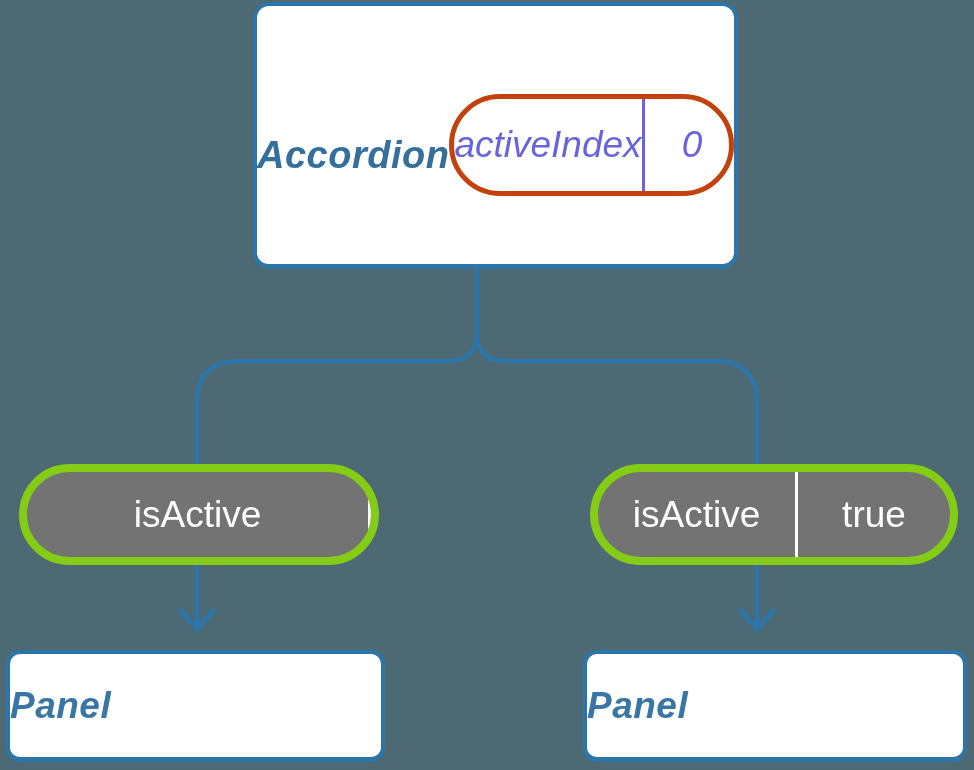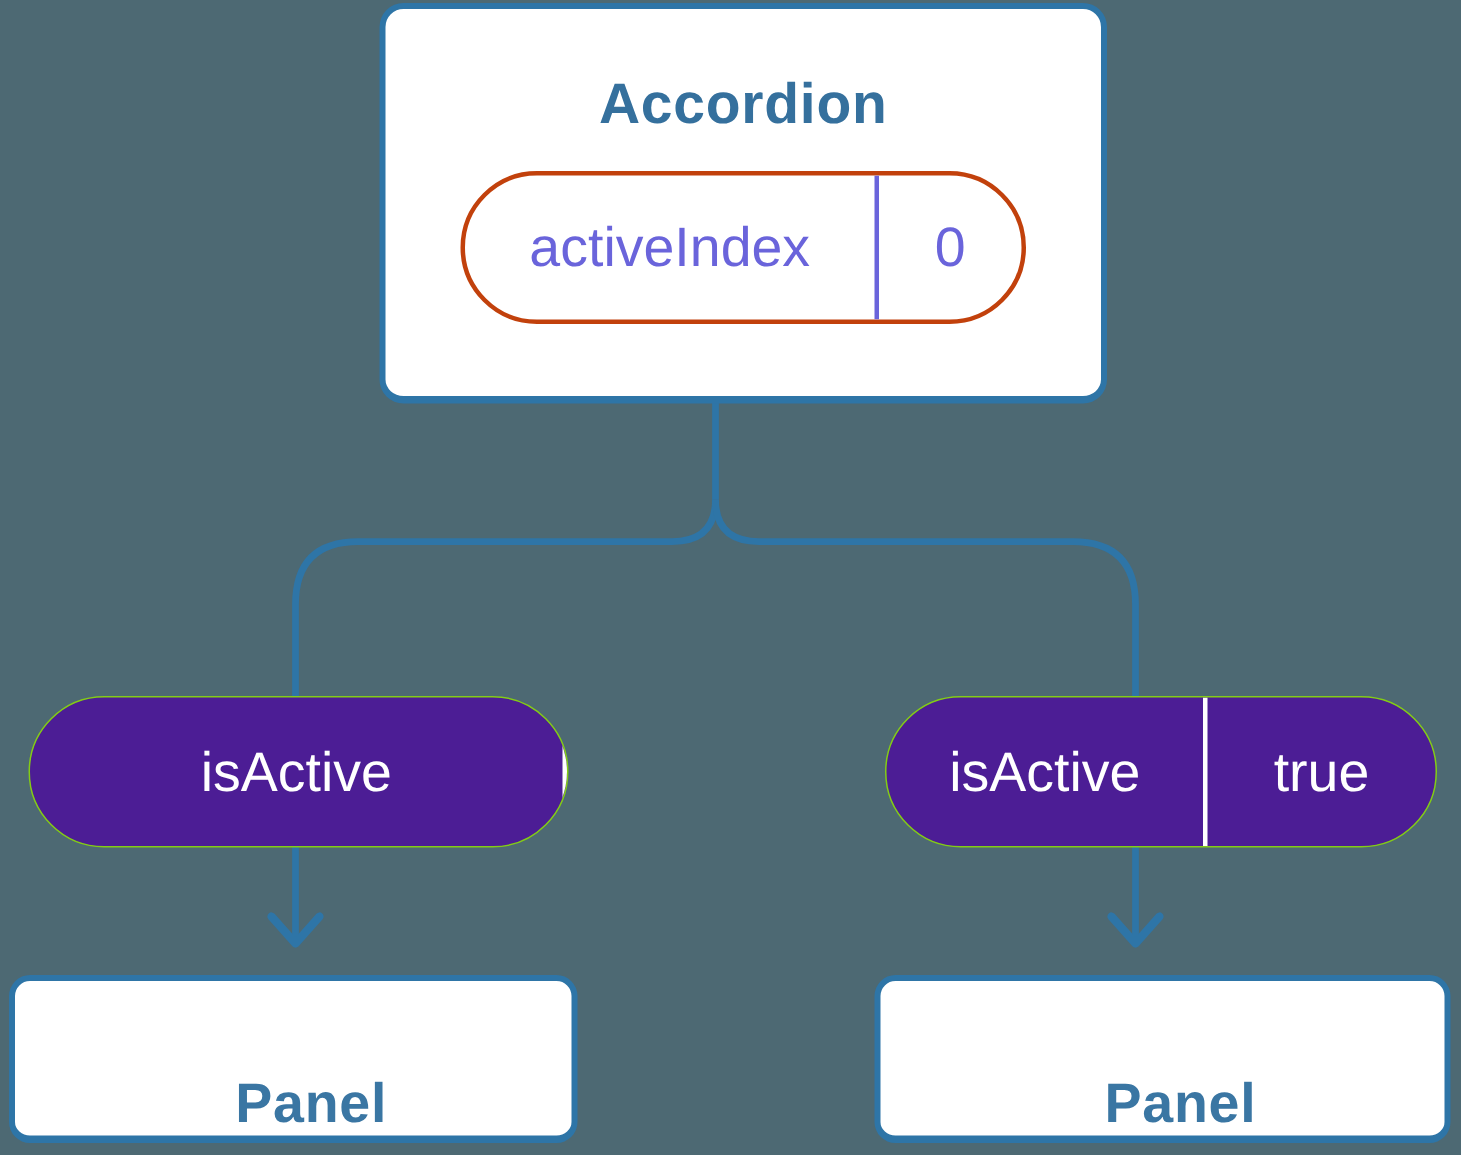--- a/index.html
+++ b/index.html
@@ -23,33 +23,33 @@
   
   .card {
     position: absolute;
     background: #ffffff;
     border: 4px solid #2e75a7;
     border-bottom-width: 5px;
     border-radius: 16px;
     box-sizing: border-box;
     z-index: 2;
     display: flex;
-    flex-direction: column;
+    flex-direction: row;
     align-items: center;
+    font-style: italic;
   }
   .card.root {
     left: 253px;
     top: 2px;
     width: 485px;
     height: 267px;
   }
   .card.panel {
     border-radius: 14px;
-    justify-content: flex-end;
-    padding-left: 24px;
+    justify-content: flex-start;
   }
   .card.panel.left  { left: 6px;   top: 650px; width: 379px; height: 112px; }
   .card.panel.right { left: 583px; top: 650px; width: 384px; height: 112px; }
   .card-title {
     margin-top: 40px;
     font-size: 38px;
     font-weight: 600;
     color: #35709d;
     line-height: 48px;
     letter-spacing: 0.5px;
@@ -75,31 +75,31 @@
     justify-content: center;
     font-size: 37px;
   }
   .pill .cell.name { flex: 1 1 auto; }
   .pill .divider { flex: 0 0 3px; }
   
   .pill.outline {
     margin-top: 20px;
     width: 377px;
     height: 102px;
-    border: 3px solid #c2410c;
+    border: 5px solid #c2410c;
     background: #ffffff;
   }
   .pill.outline .cell { color: #6a64db; }
   .pill.outline .divider { background: #6a64db; }
   .pill.outline .cell.value { flex: 0 0 95px; }
   
   .pill.solid {
     position: absolute;
-    background: #4c1d95;
-    border: 1px solid #84cc16;
+    background: #737373;
+    border: 8px solid #84cc16;
     height: 101px;
   }
   .pill.solid .cell { color: #ffffff; font-weight: 400; }
   .pill.solid .divider { background: #ffffff; }
   .pill.solid.left  { left: 19px;  top: 464px; width: 360px; }
   .pill.solid.left  .cell.value { flex: 0 0 145px; }
   .pill.solid.right { left: 590px; top: 464px; width: 368px; }
   .pill.solid.right .cell.value { flex: 0 0 152px; }
 </style>
 </head>

